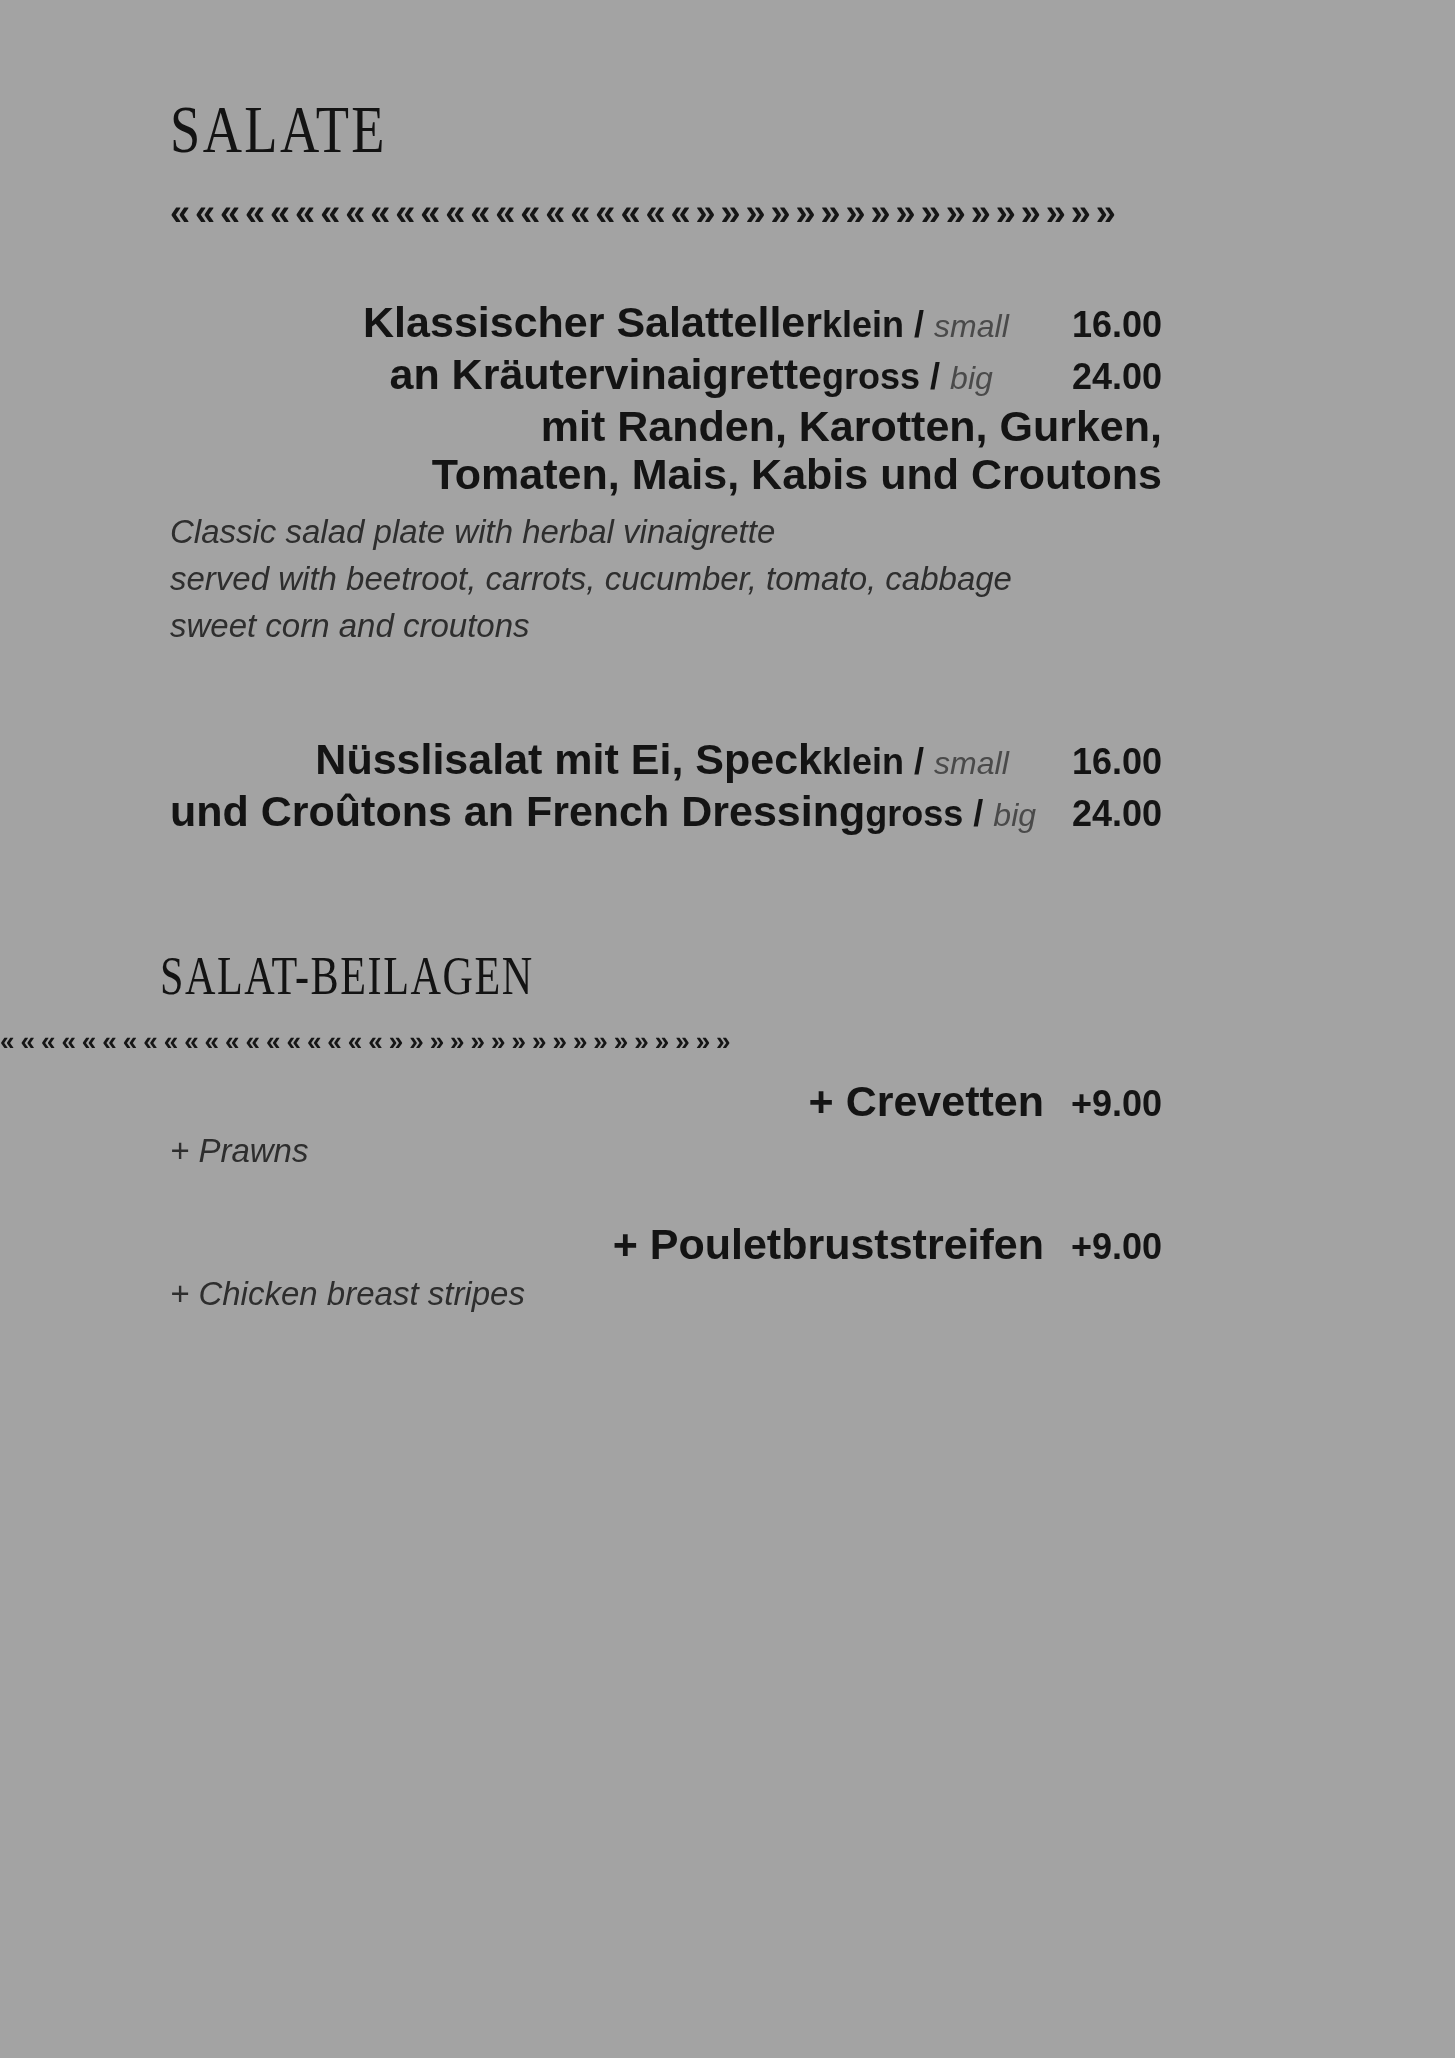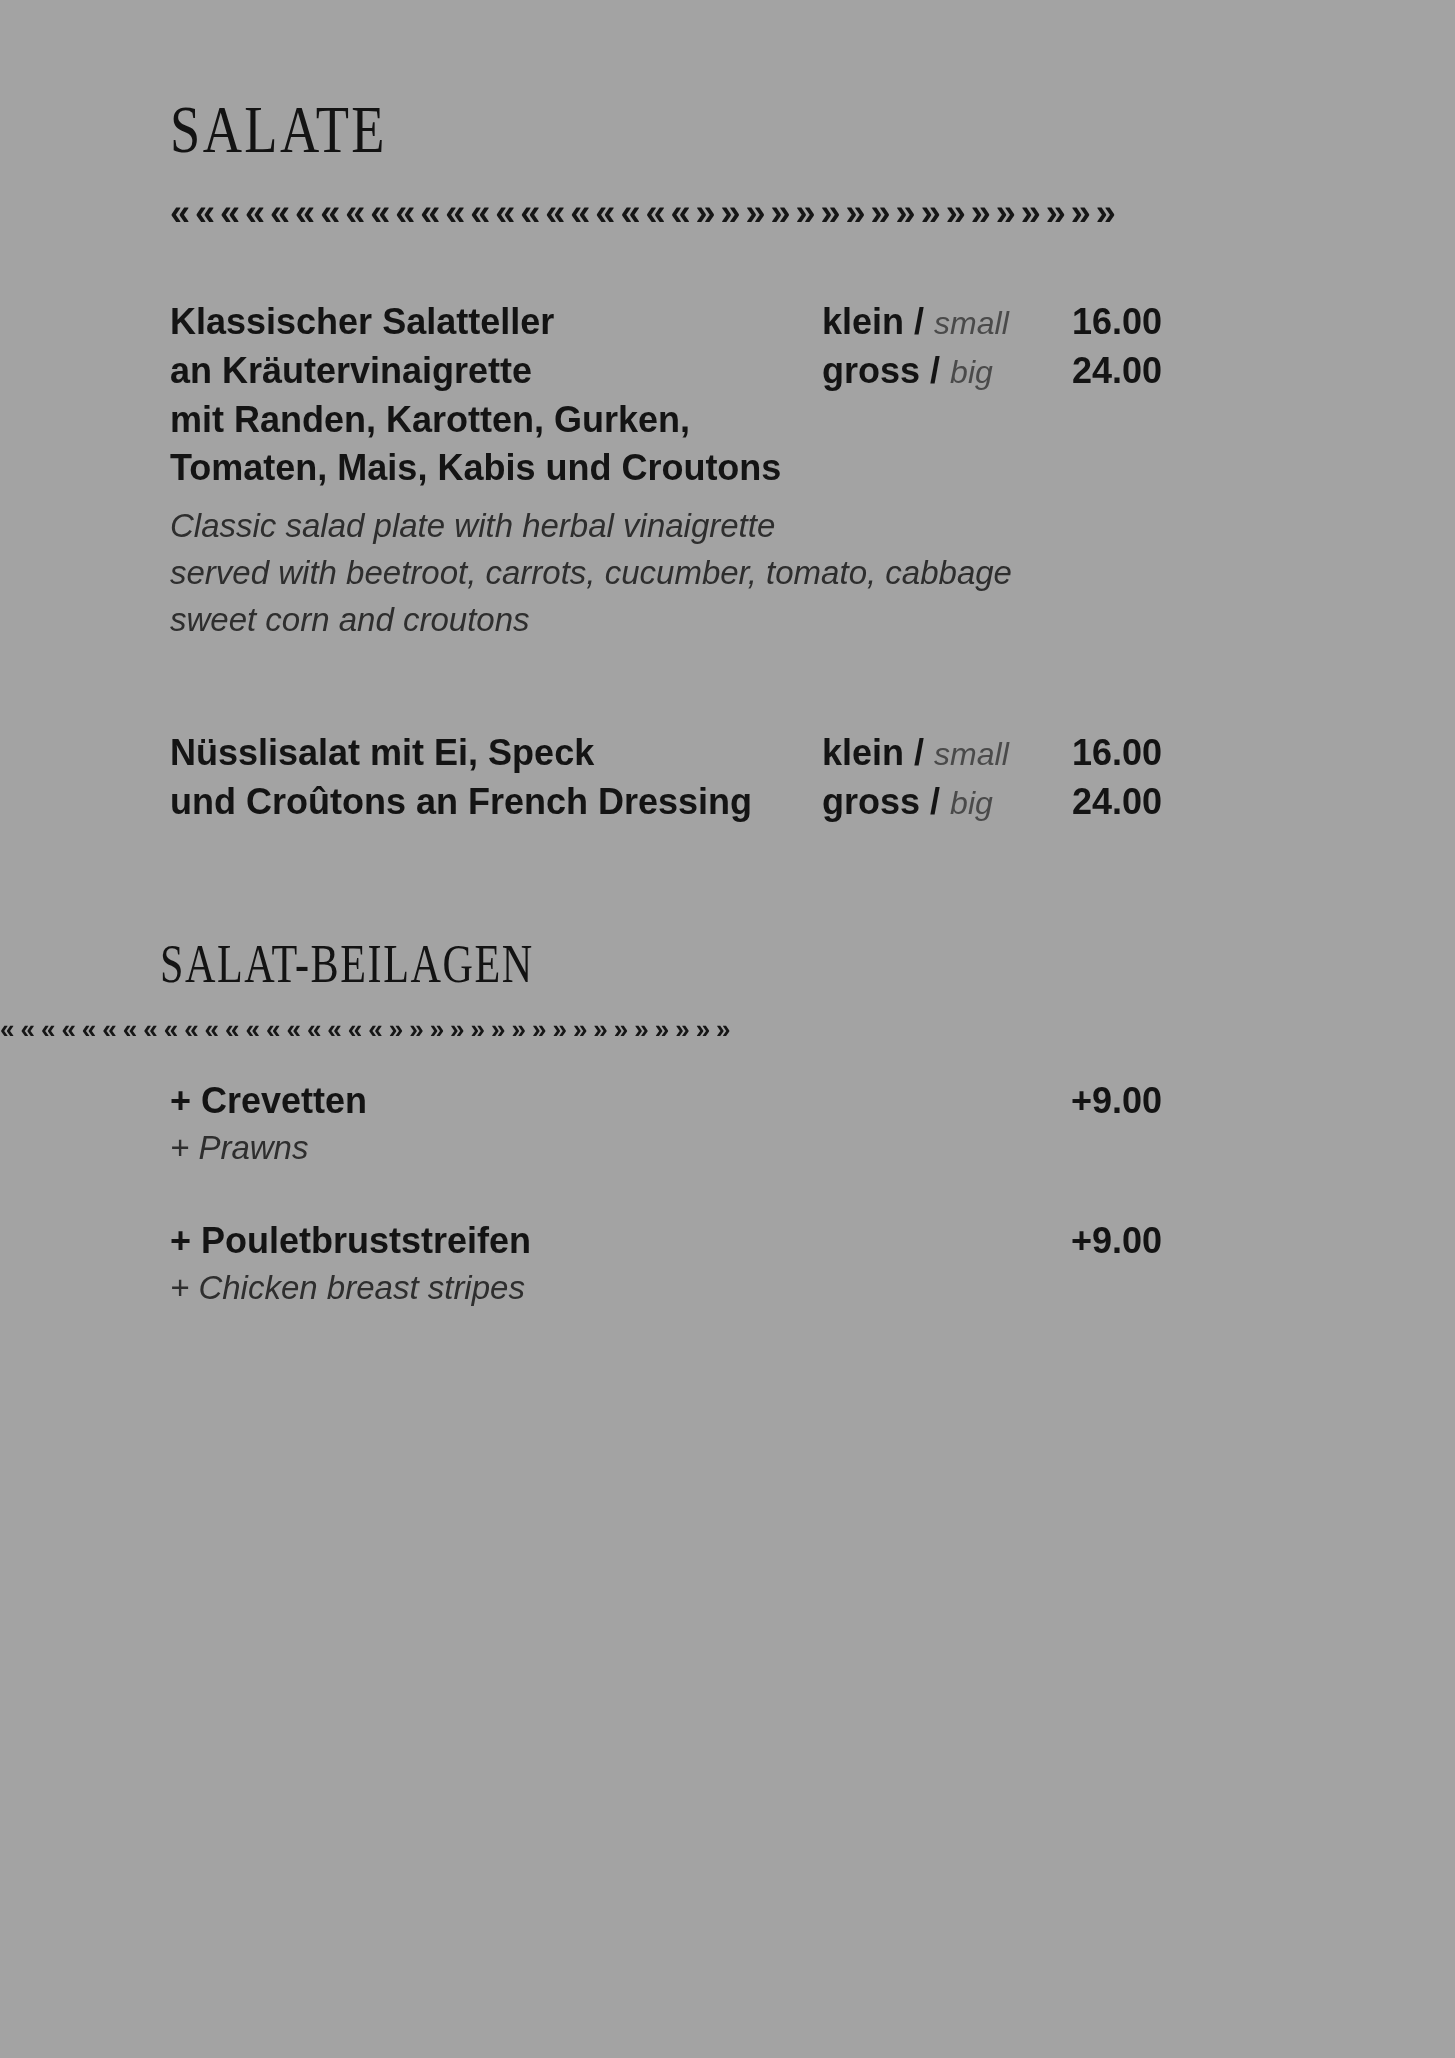--- a/index.html
+++ b/index.html
@@ -42,23 +42,24 @@
     color: #161616;
   }
 
   
   .item1 { margin-top: 64px; }
   .item2 { margin-top: 86px; }
   .prow { display: flex; align-items: baseline; line-height: 48px; }
   .dish {
     flex: 1;
     font-weight: 700;
-    font-size: 36px;
+    font-size: 43px;
     color: #141414;
     white-space: nowrap;
+    text-align: right;
   }
   .size { width: 222px; font-size: 36px; white-space: nowrap; }
   .size .de { font-weight: 700; color: #141414; }
   .size .sep { font-weight: 700; color: #141414; }
   .size .en { font-style: italic; font-weight: 400; font-size: 32px; color: #4a4a4a; }
   .price {
     width: 118px;
     text-align: right;
     font-weight: 700;
     font-size: 36px;
@@ -93,21 +94,21 @@
     font-weight: 700;
     font-size: 26px;
     line-height: 40px;
     letter-spacing: 6px;
     white-space: nowrap;
     overflow: hidden;
     color: #161616;
   }
 
   
-  .addons { margin-top: 28px; }
+  .addons { margin-top: 16px; }
   .addon { margin-top: 0; }
   .addon + .addon { margin-top: 46px; }
   .addon-desc {
     font-style: italic;
     font-size: 33px;
     line-height: 46px;
     color: #2e2e2e;
   }
 </style>
 </head>

